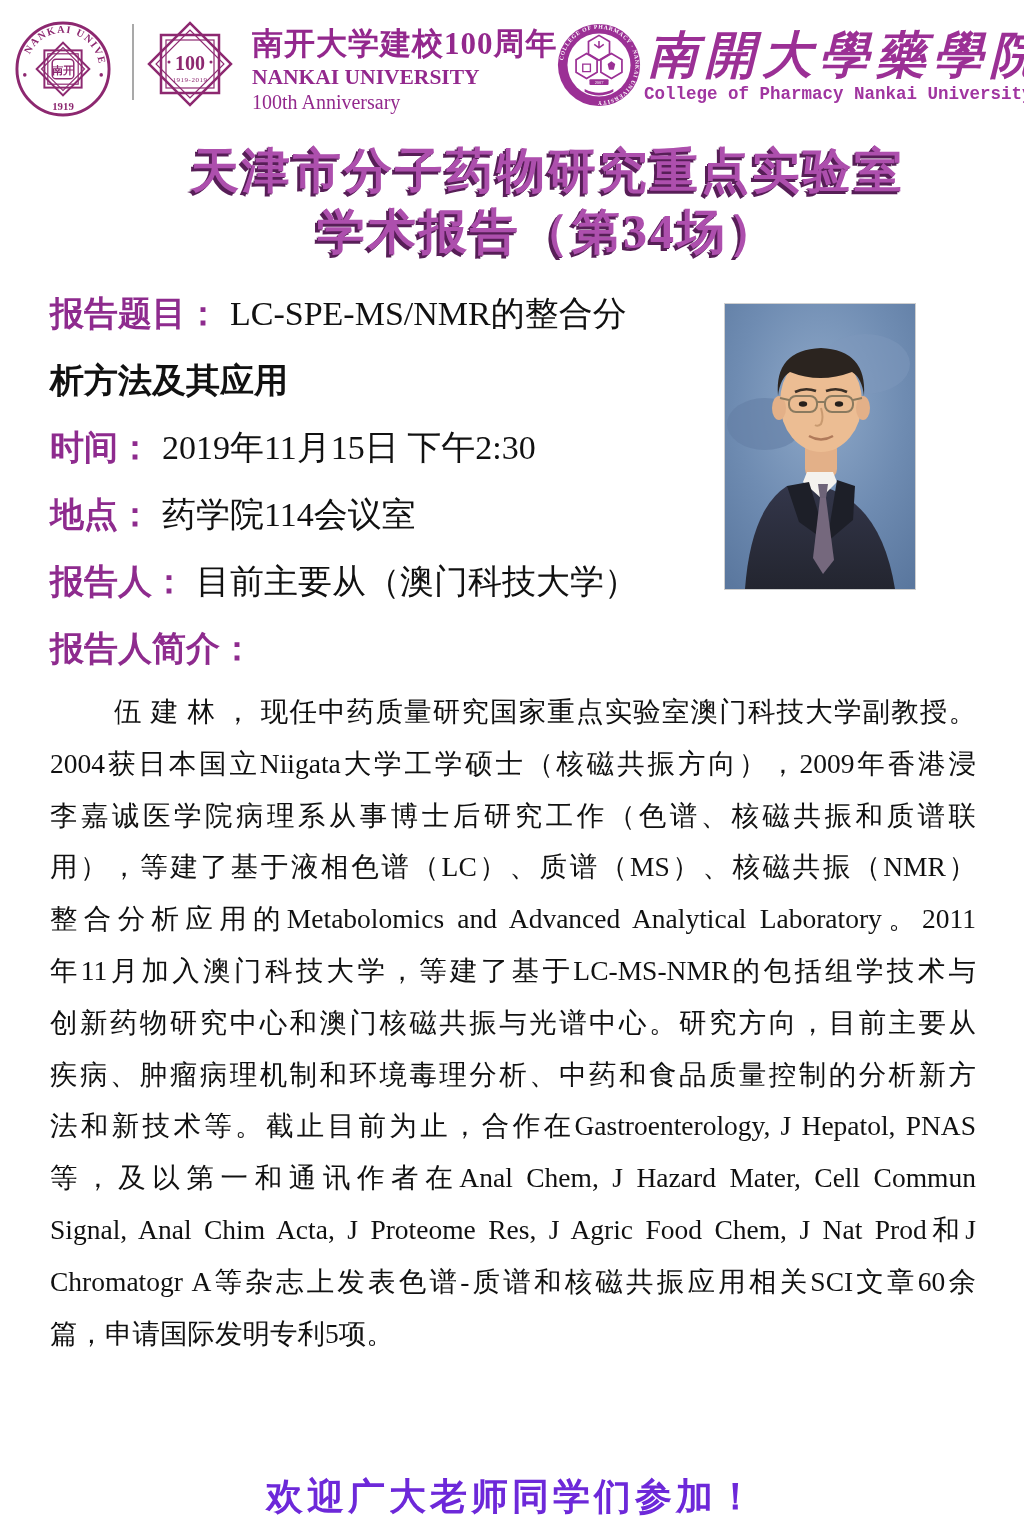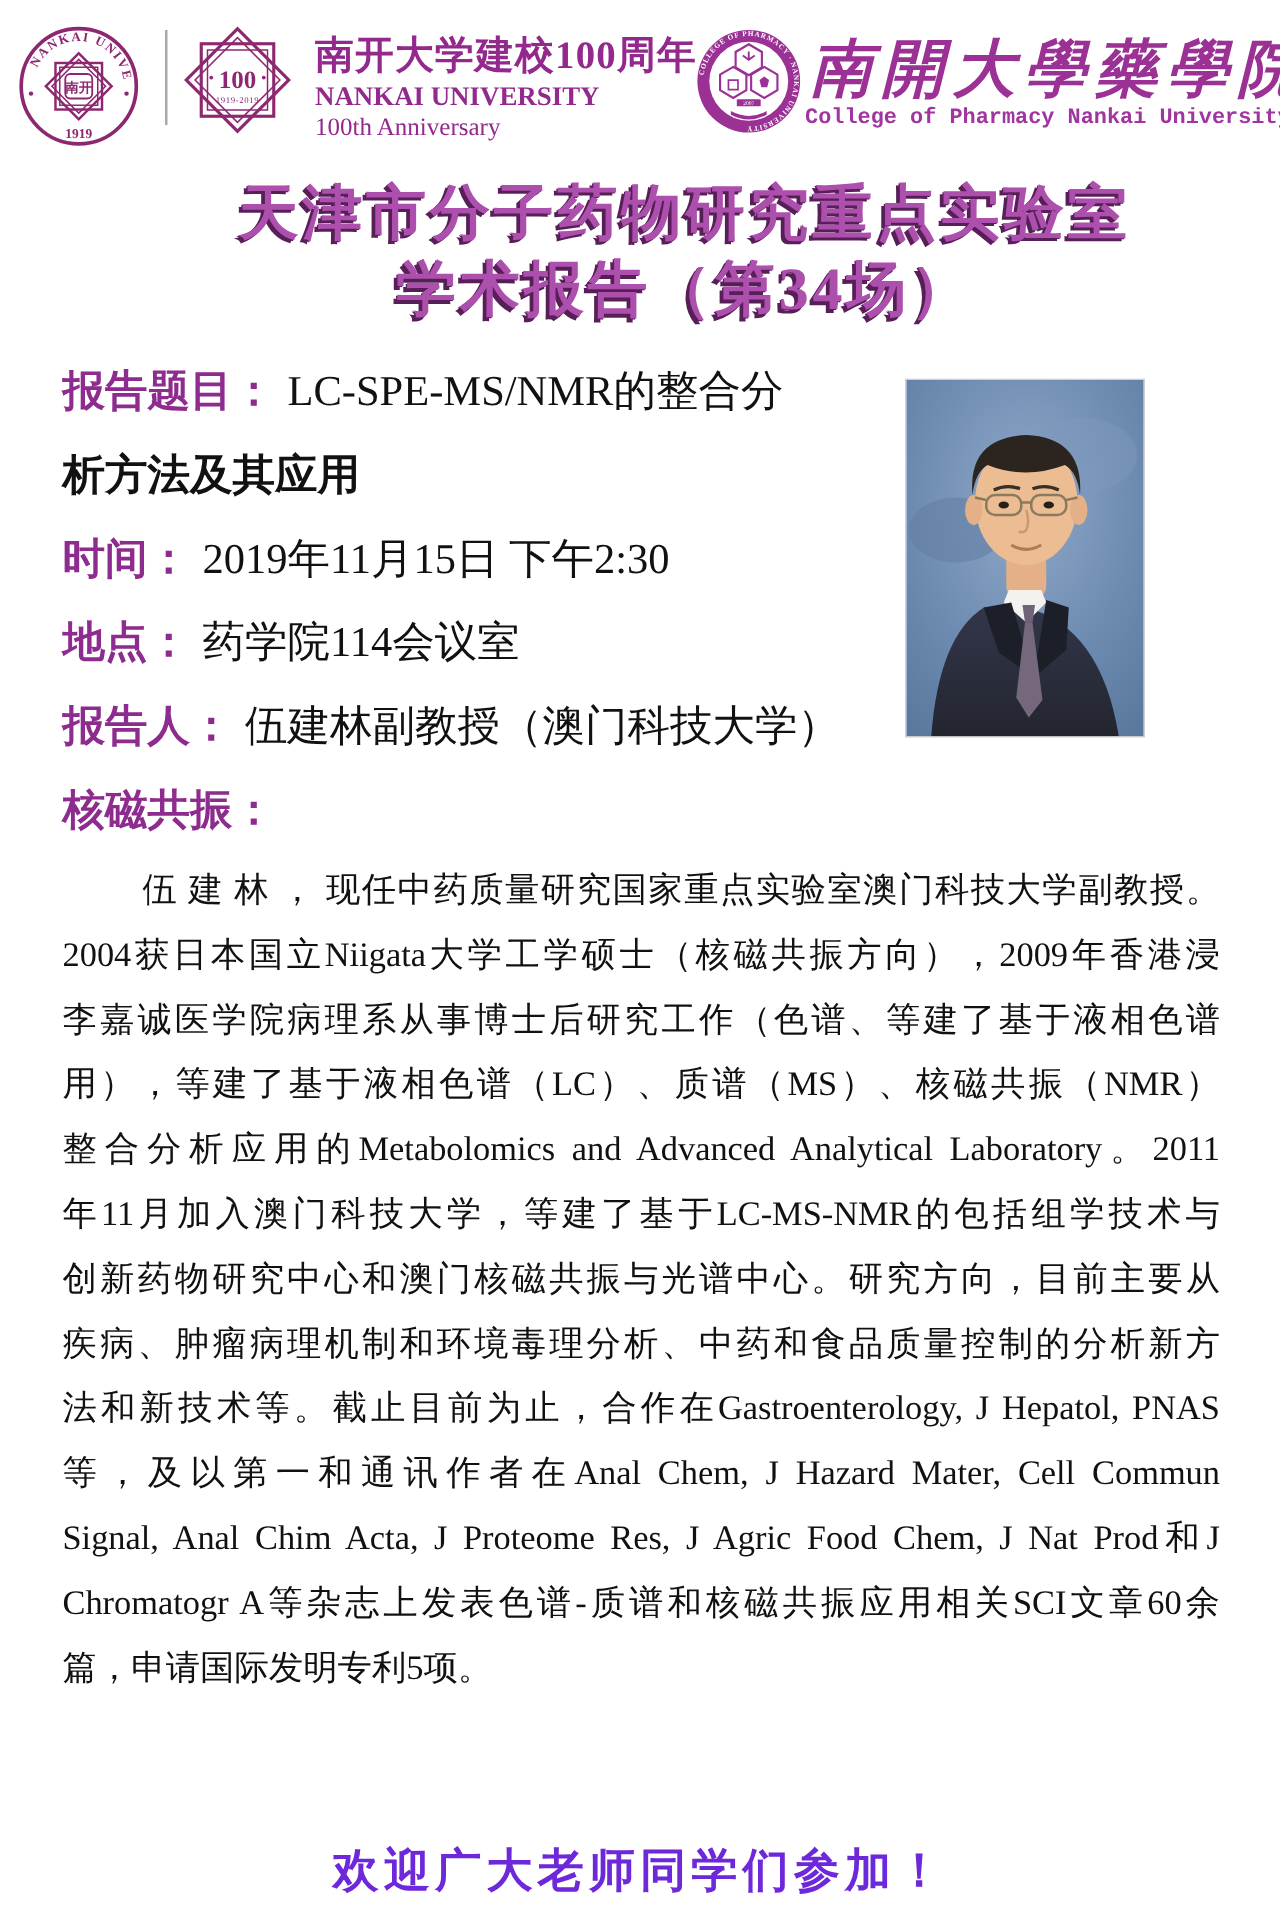--- a/index.html
+++ b/index.html
@@ -148,24 +148,24 @@
     <div>
       <span class="val2">析方法及其应用</span>
     </div>
     <div>
       <span class="lbl">时间：</span><span class="val">2019年11月15日 下午2:30</span>
     </div>
     <div>
       <span class="lbl">地点：</span><span class="val">药学院114会议室</span>
     </div>
     <div>
-      <span class="lbl">报告人：</span><span class="val">伍建林副教授（澳门科技大学）</span>
-    </div>
-    <div>
-      <span class="lbl">核磁共振：</span>
+      <span class="lbl">报告人：</span><span class="val">目前主要从（澳门科技大学）</span>
+    </div>
+    <div>
+      <span class="lbl">报告人简介：</span>
     </div>
   </div>
 
   <svg class="photo" viewBox="0 0 190 285">
     <defs>
       <radialGradient id="bgGrad" cx="50%" cy="35%" r="80%">
         <stop offset="0%" stop-color="#8fa9c9"></stop>
         <stop offset="55%" stop-color="#6f8cb2"></stop>
         <stop offset="100%" stop-color="#5a779e"></stop>
       </radialGradient>
@@ -211,21 +211,21 @@
     <ellipse cx="78" cy="100" rx="4.2" ry="2.8" fill="#26201c"></ellipse>
     <ellipse cx="114" cy="100" rx="4.2" ry="2.8" fill="#26201c"></ellipse>
 
     <path d="M 96 104 q 3 10 0 16 q -3 3 -6 1" stroke="#c99a70" stroke-width="2" fill="none"></path>
     <path d="M 84 132 q 12 7 24 0" stroke="#b07a5a" stroke-width="2.4" fill="none"></path>
   </svg>
 
   <div class="bio">
     <div class="bline first">伍 建 林 ，  现任中药质量研究国家重点实验室澳门科技大学副教授。</div>
     <div class="bline">2004获日本国立Niigata大学工学硕士（核磁共振方向），2009年香港浸</div>
-    <div class="bline">李嘉诚医学院病理系从事博士后研究工作（色谱、等建了基于液相色谱</div>
+    <div class="bline">李嘉诚医学院病理系从事博士后研究工作（色谱、核磁共振和质谱联</div>
     <div class="bline">用），等建了基于液相色谱（LC）、质谱（MS）、核磁共振（NMR）</div>
     <div class="bline">整合分析应用的Metabolomics and Advanced Analytical Laboratory。2011</div>
     <div class="bline">年11月加入澳门科技大学，等建了基于LC-MS-NMR的包括组学技术与</div>
     <div class="bline">创新药物研究中心和澳门核磁共振与光谱中心。研究方向，目前主要从</div>
     <div class="bline">疾病、肿瘤病理机制和环境毒理分析、中药和食品质量控制的分析新方</div>
     <div class="bline">法和新技术等。截止目前为止，合作在Gastroenterology, J Hepatol, PNAS</div>
     <div class="bline">等，及以第一和通讯作者在Anal Chem, J Hazard Mater, Cell Commun</div>
     <div class="bline">Signal, Anal Chim Acta, J Proteome Res, J Agric Food Chem, J Nat Prod和J</div>
     <div class="bline">Chromatogr  A等杂志上发表色谱-质谱和核磁共振应用相关SCI文章60余</div>
     <div class="bline last">篇，申请国际发明专利5项。</div>

